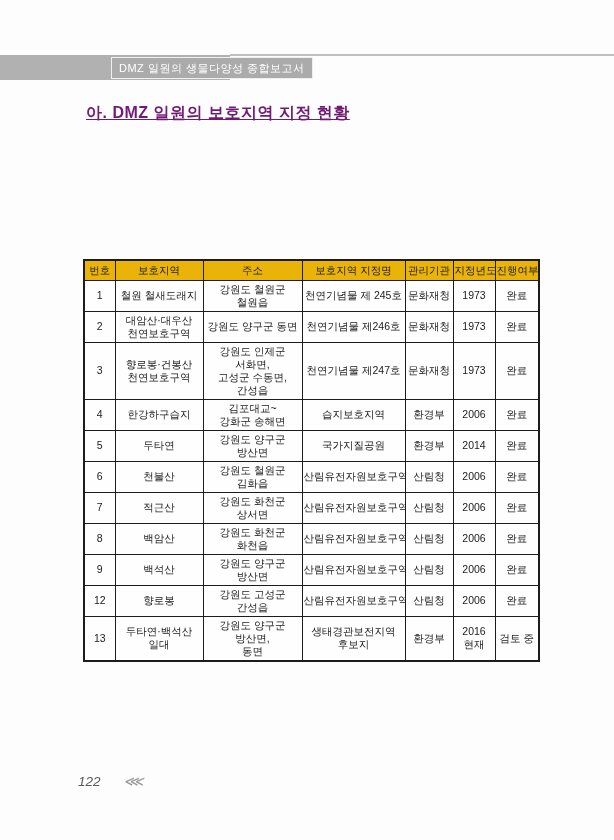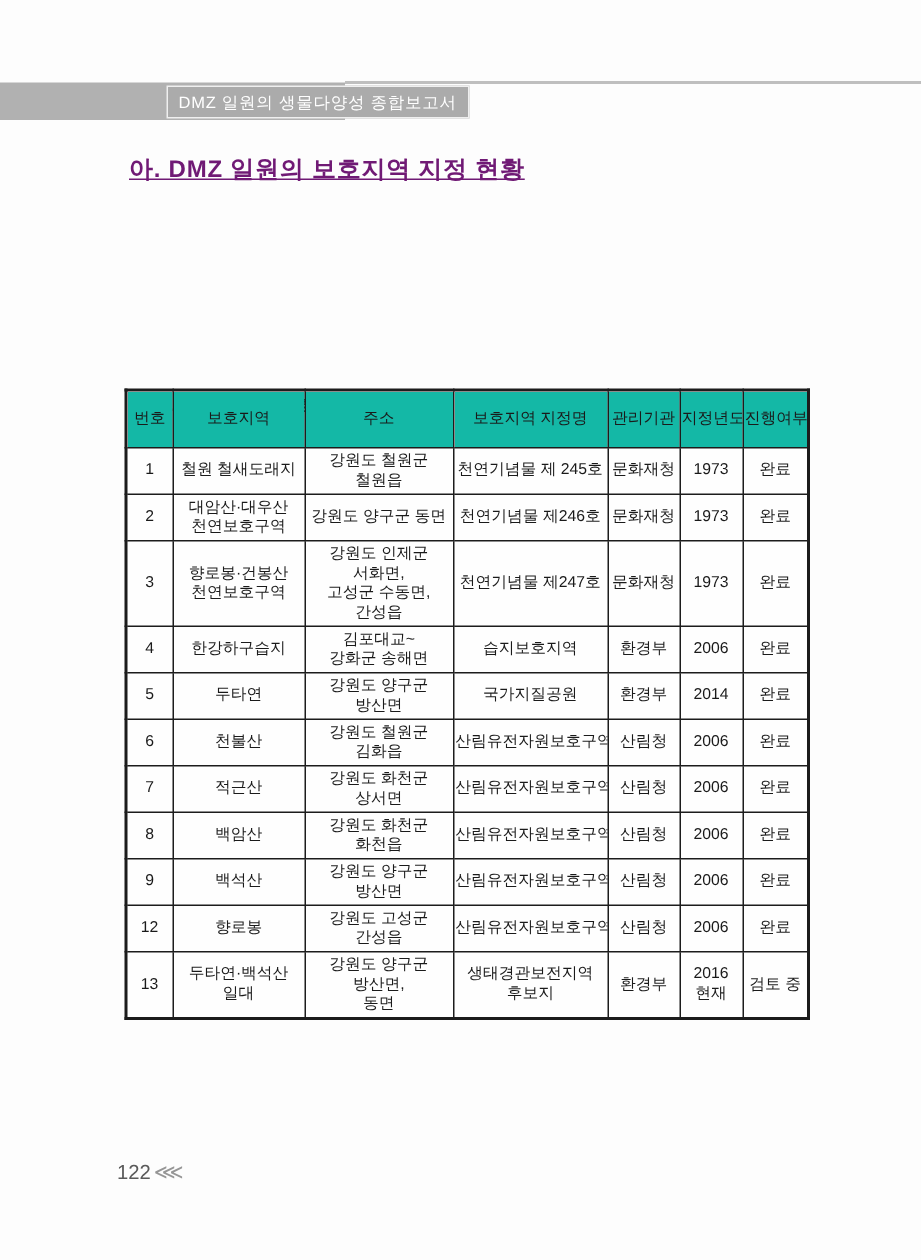--- a/index.html
+++ b/index.html
@@ -71,37 +71,37 @@
   .data-table th, .data-table td {
     border: 1px solid #1c1c1c;
     text-align: center; vertical-align: middle;
     font-size: 10.5px; line-height: 13px;
     padding: 2px 1px;
     white-space: pre-line;
     word-break: keep-all;
     overflow: hidden;
   }
   .data-table th {
-    background: #14b8a6;
+    background: #eab308;
     font-weight: normal;
-    height: 38px;
+    height: 20px;
   }
   .data-table td { height: 27px; background: #fefefe; }
   .data-table col.c1 { width: 31px; }
   .data-table col.c2 { width: 88px; }
   .data-table col.c3 { width: 99px; }
   .data-table col.c4 { width: 103px; }
   .data-table col.c5 { width: 48px; }
   .data-table col.c6 { width: 42px; }
   .data-table col.c7 { width: 44px; }
 
   
   .footer {
     position: absolute; left: 78px; top: 773px;
-    display: flex; align-items: center; gap: 2px;
+    display: flex; align-items: center; gap: 23px; font-style: italic;
   }
   .page-number { font-size: 13.5px; color: #5a5a5a; }
   .chevrons-icon { font-size: 14px; color: #969696; letter-spacing: -1px; }
 </style>
 </head>
 <body>
 
 <div class="page">
 
   <div class="header-bar">

